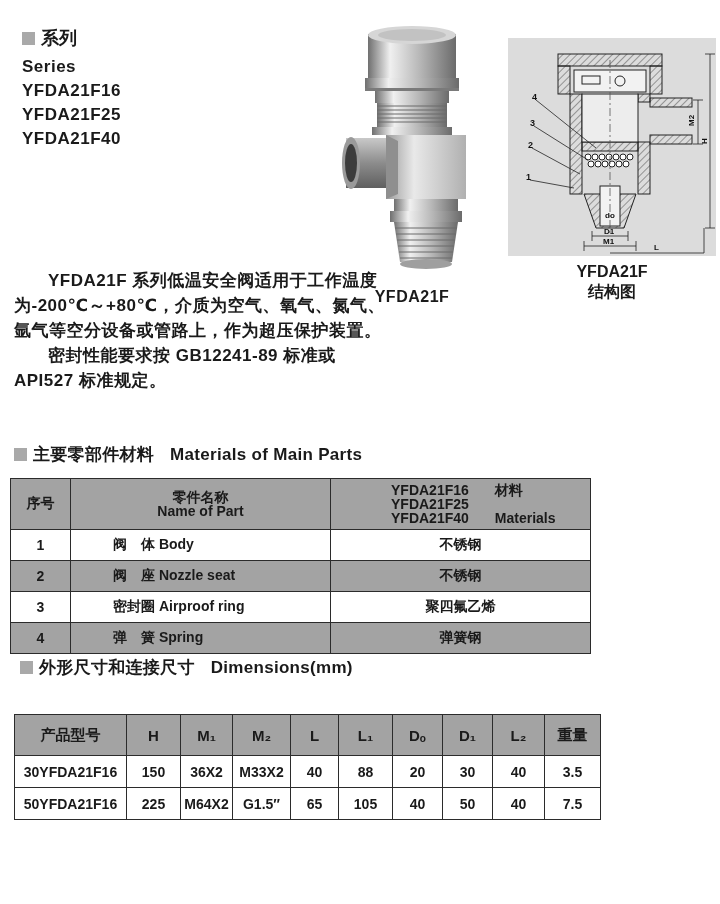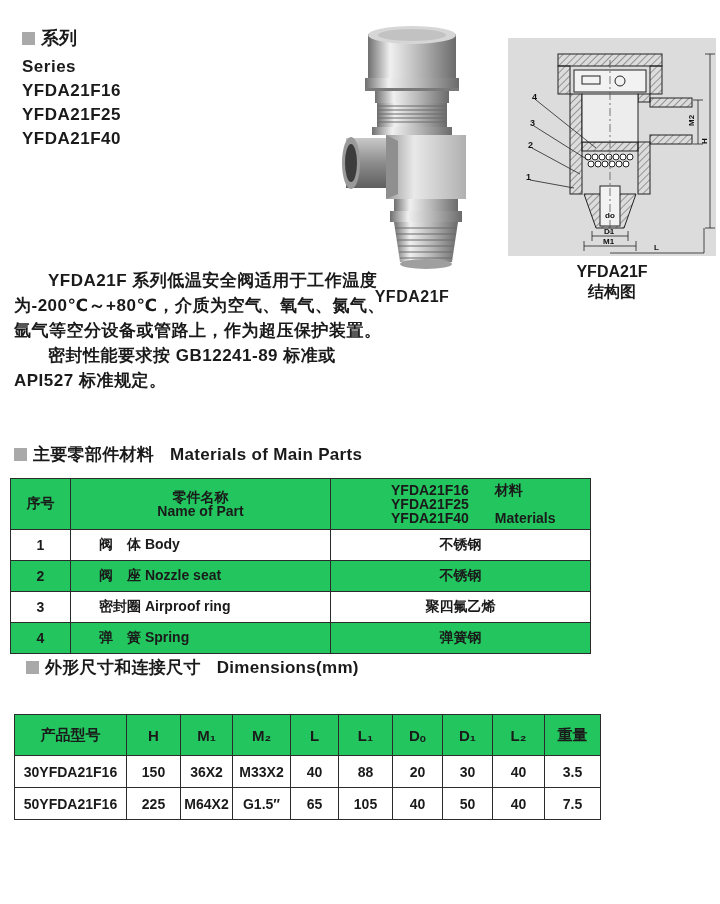--- a/index.html
+++ b/index.html
@@ -23,30 +23,30 @@
     font-size:16px;font-weight:bold;line-height:20px;}
   
   .description{position:absolute;left:14px;top:268px;width:372px;
     font-size:17px;font-weight:bold;line-height:25px;letter-spacing:.5px;}
   .description p{margin:0;text-indent:2em;}
   
   .section-title{position:absolute;display:flex;align-items:center;gap:6px;
     font-size:17px;font-weight:bold;letter-spacing:.3px;}
   .section-title .en{margin-left:10px;}
   #materials-title{left:14px;top:443px;}
-  #dims-title{left:10px;top:656px;padding-left:16px;}
+  #dims-title{left:4px;top:656px;padding-left:16px;}
   
   table{border-collapse:collapse;table-layout:fixed;}
   td,th{border:1px solid #2b2b2b;text-align:center;vertical-align:middle;
     font-size:14px;font-weight:bold;padding:0 2px;overflow:hidden;}
-  .gray{background:#22c55e;border-radius:6px;}
+  .gray{background:#a3a3a3;border-radius:6px;}
   #materials-table{position:absolute;left:10px;top:478px;width:580px;}
   #materials-table th{height:50px;}
   #materials-table td{height:30px;}
-  #materials-table .name-cell{text-align:left;padding-left:28px;}
+  #materials-table .name-cell{text-align:left;padding-left:42px;}
   .mat-head3{line-height:16px;font-size:14px;text-align:left;padding-left:60px;}
   .mat-head3 .pair{display:flex;justify-content:flex-start;gap:26px;}
   #dims-table{position:absolute;left:14px;top:714px;width:586px;}
   #dims-table th{height:40px;font-size:15px;}
   #dims-table td{height:31px;}
   .subhead{line-height:14px;}
 </style>
 </head>
 <body>
 

